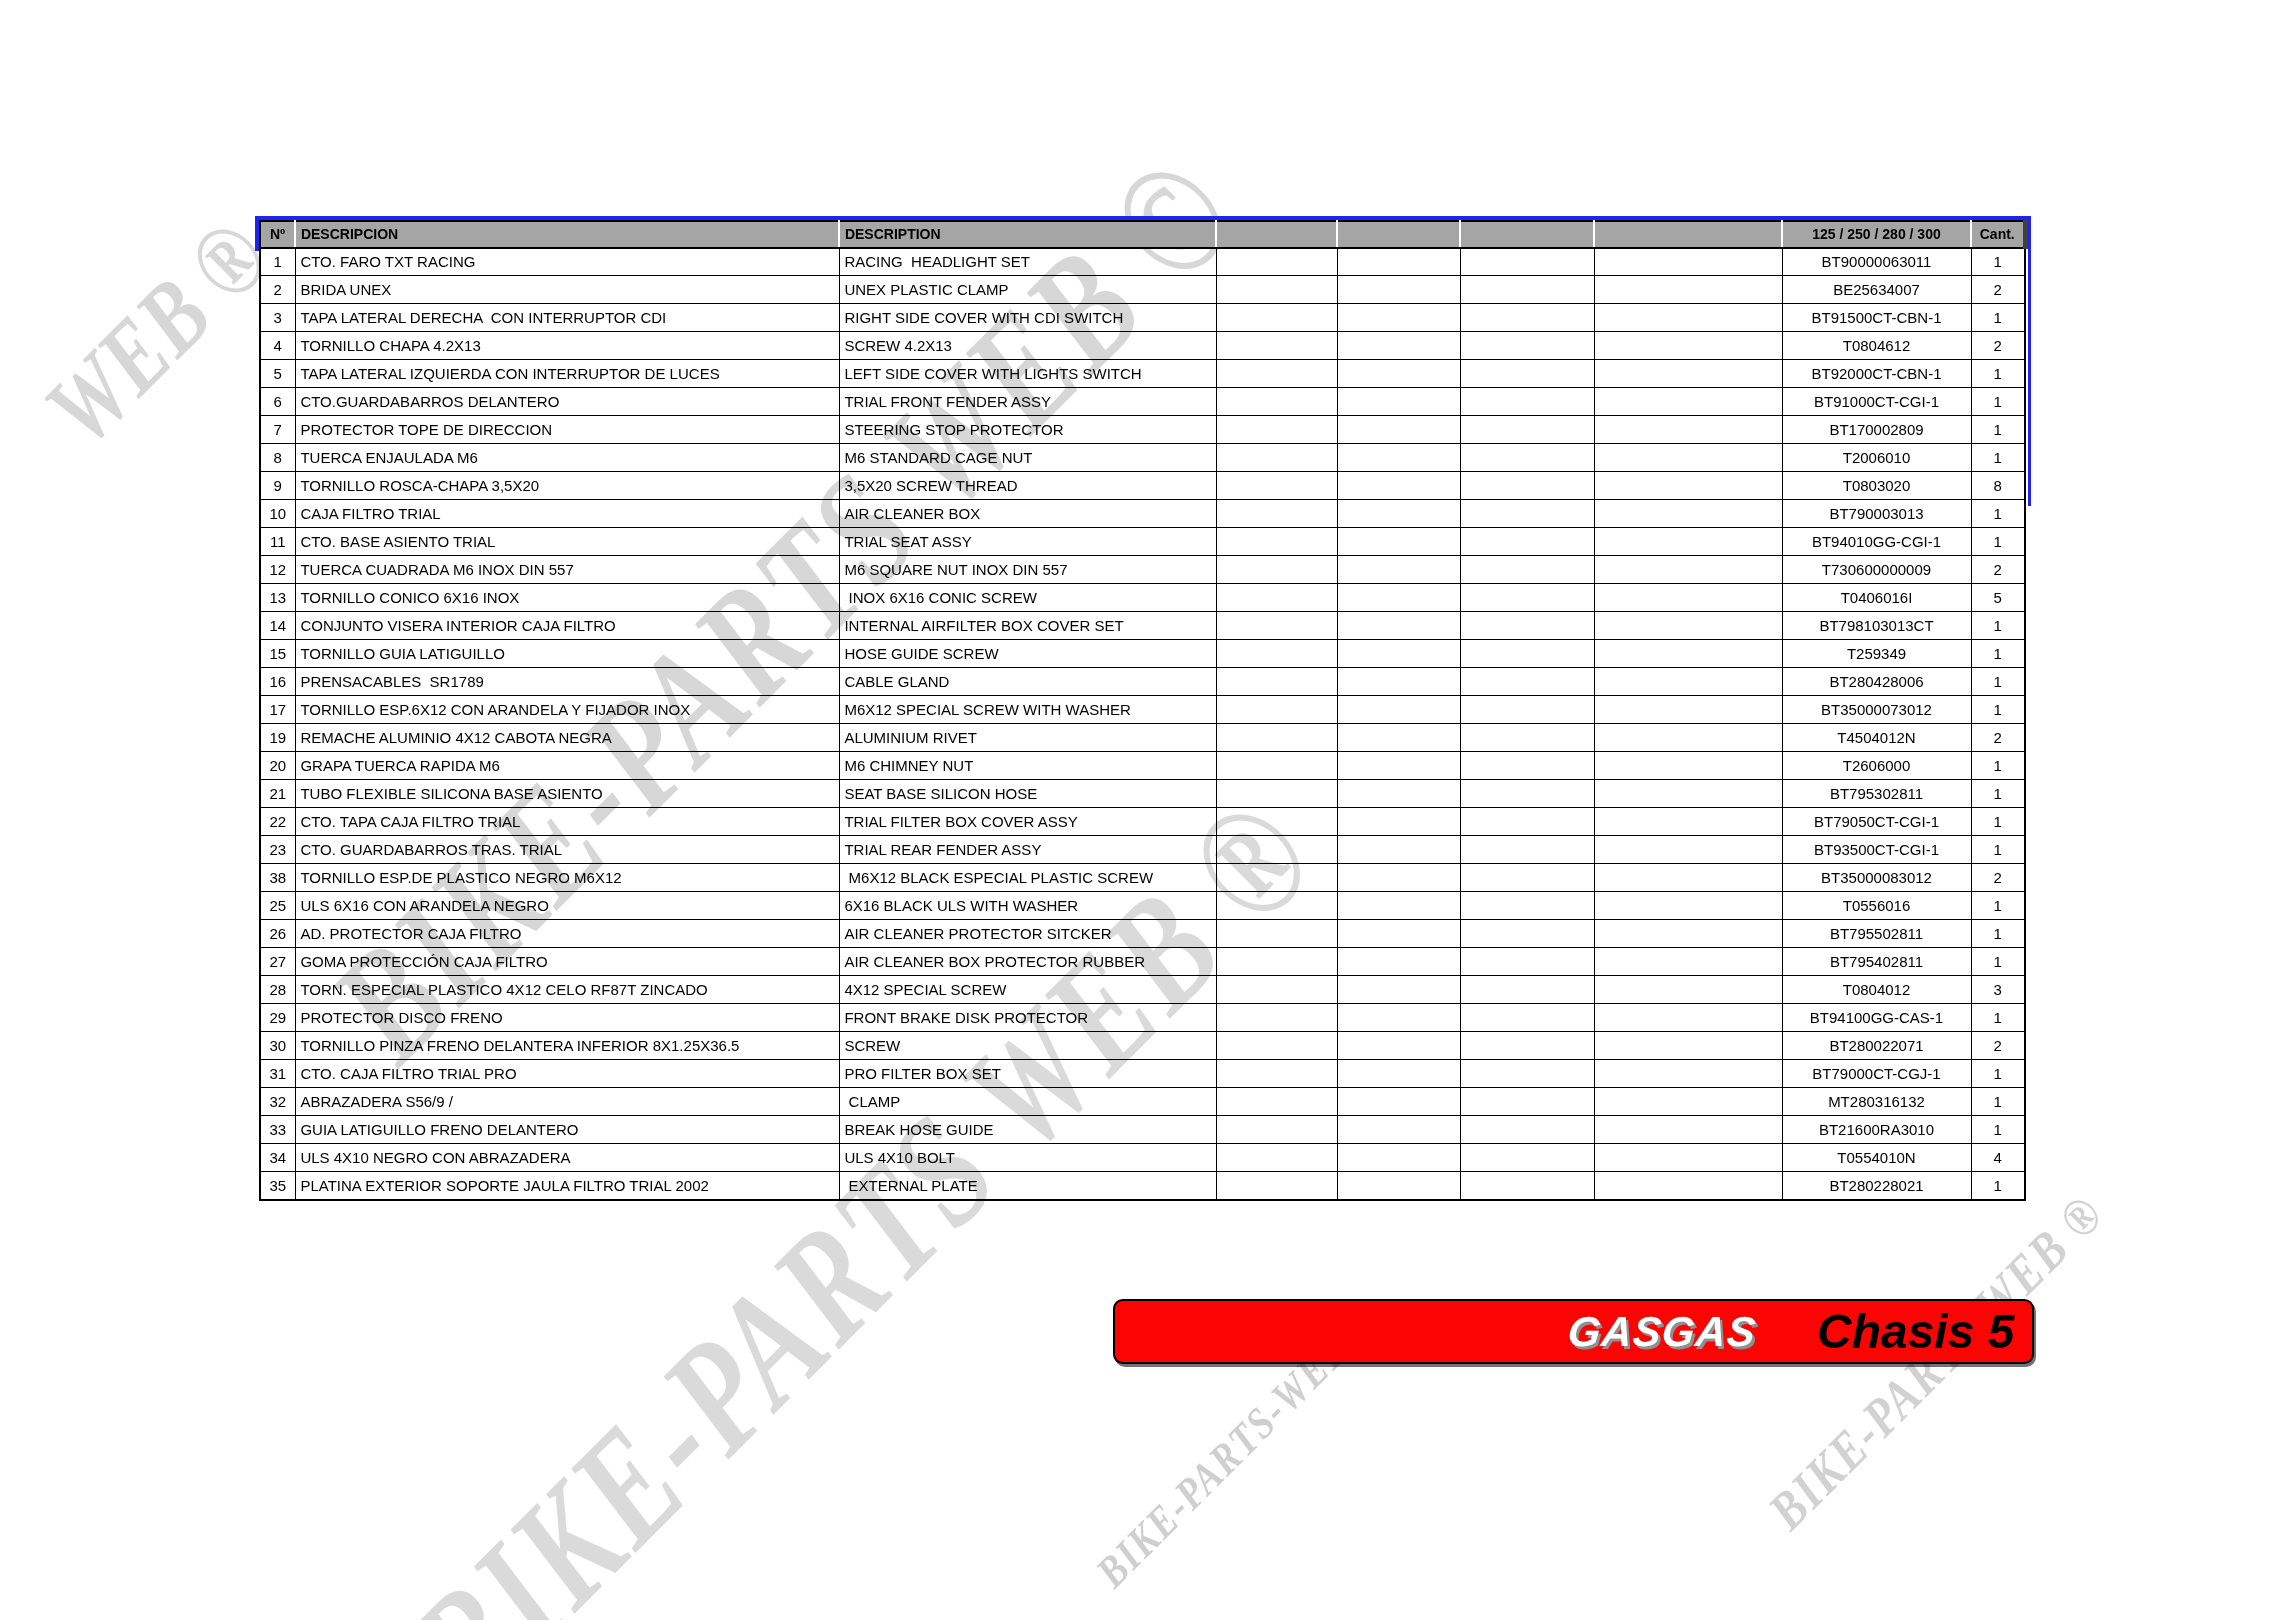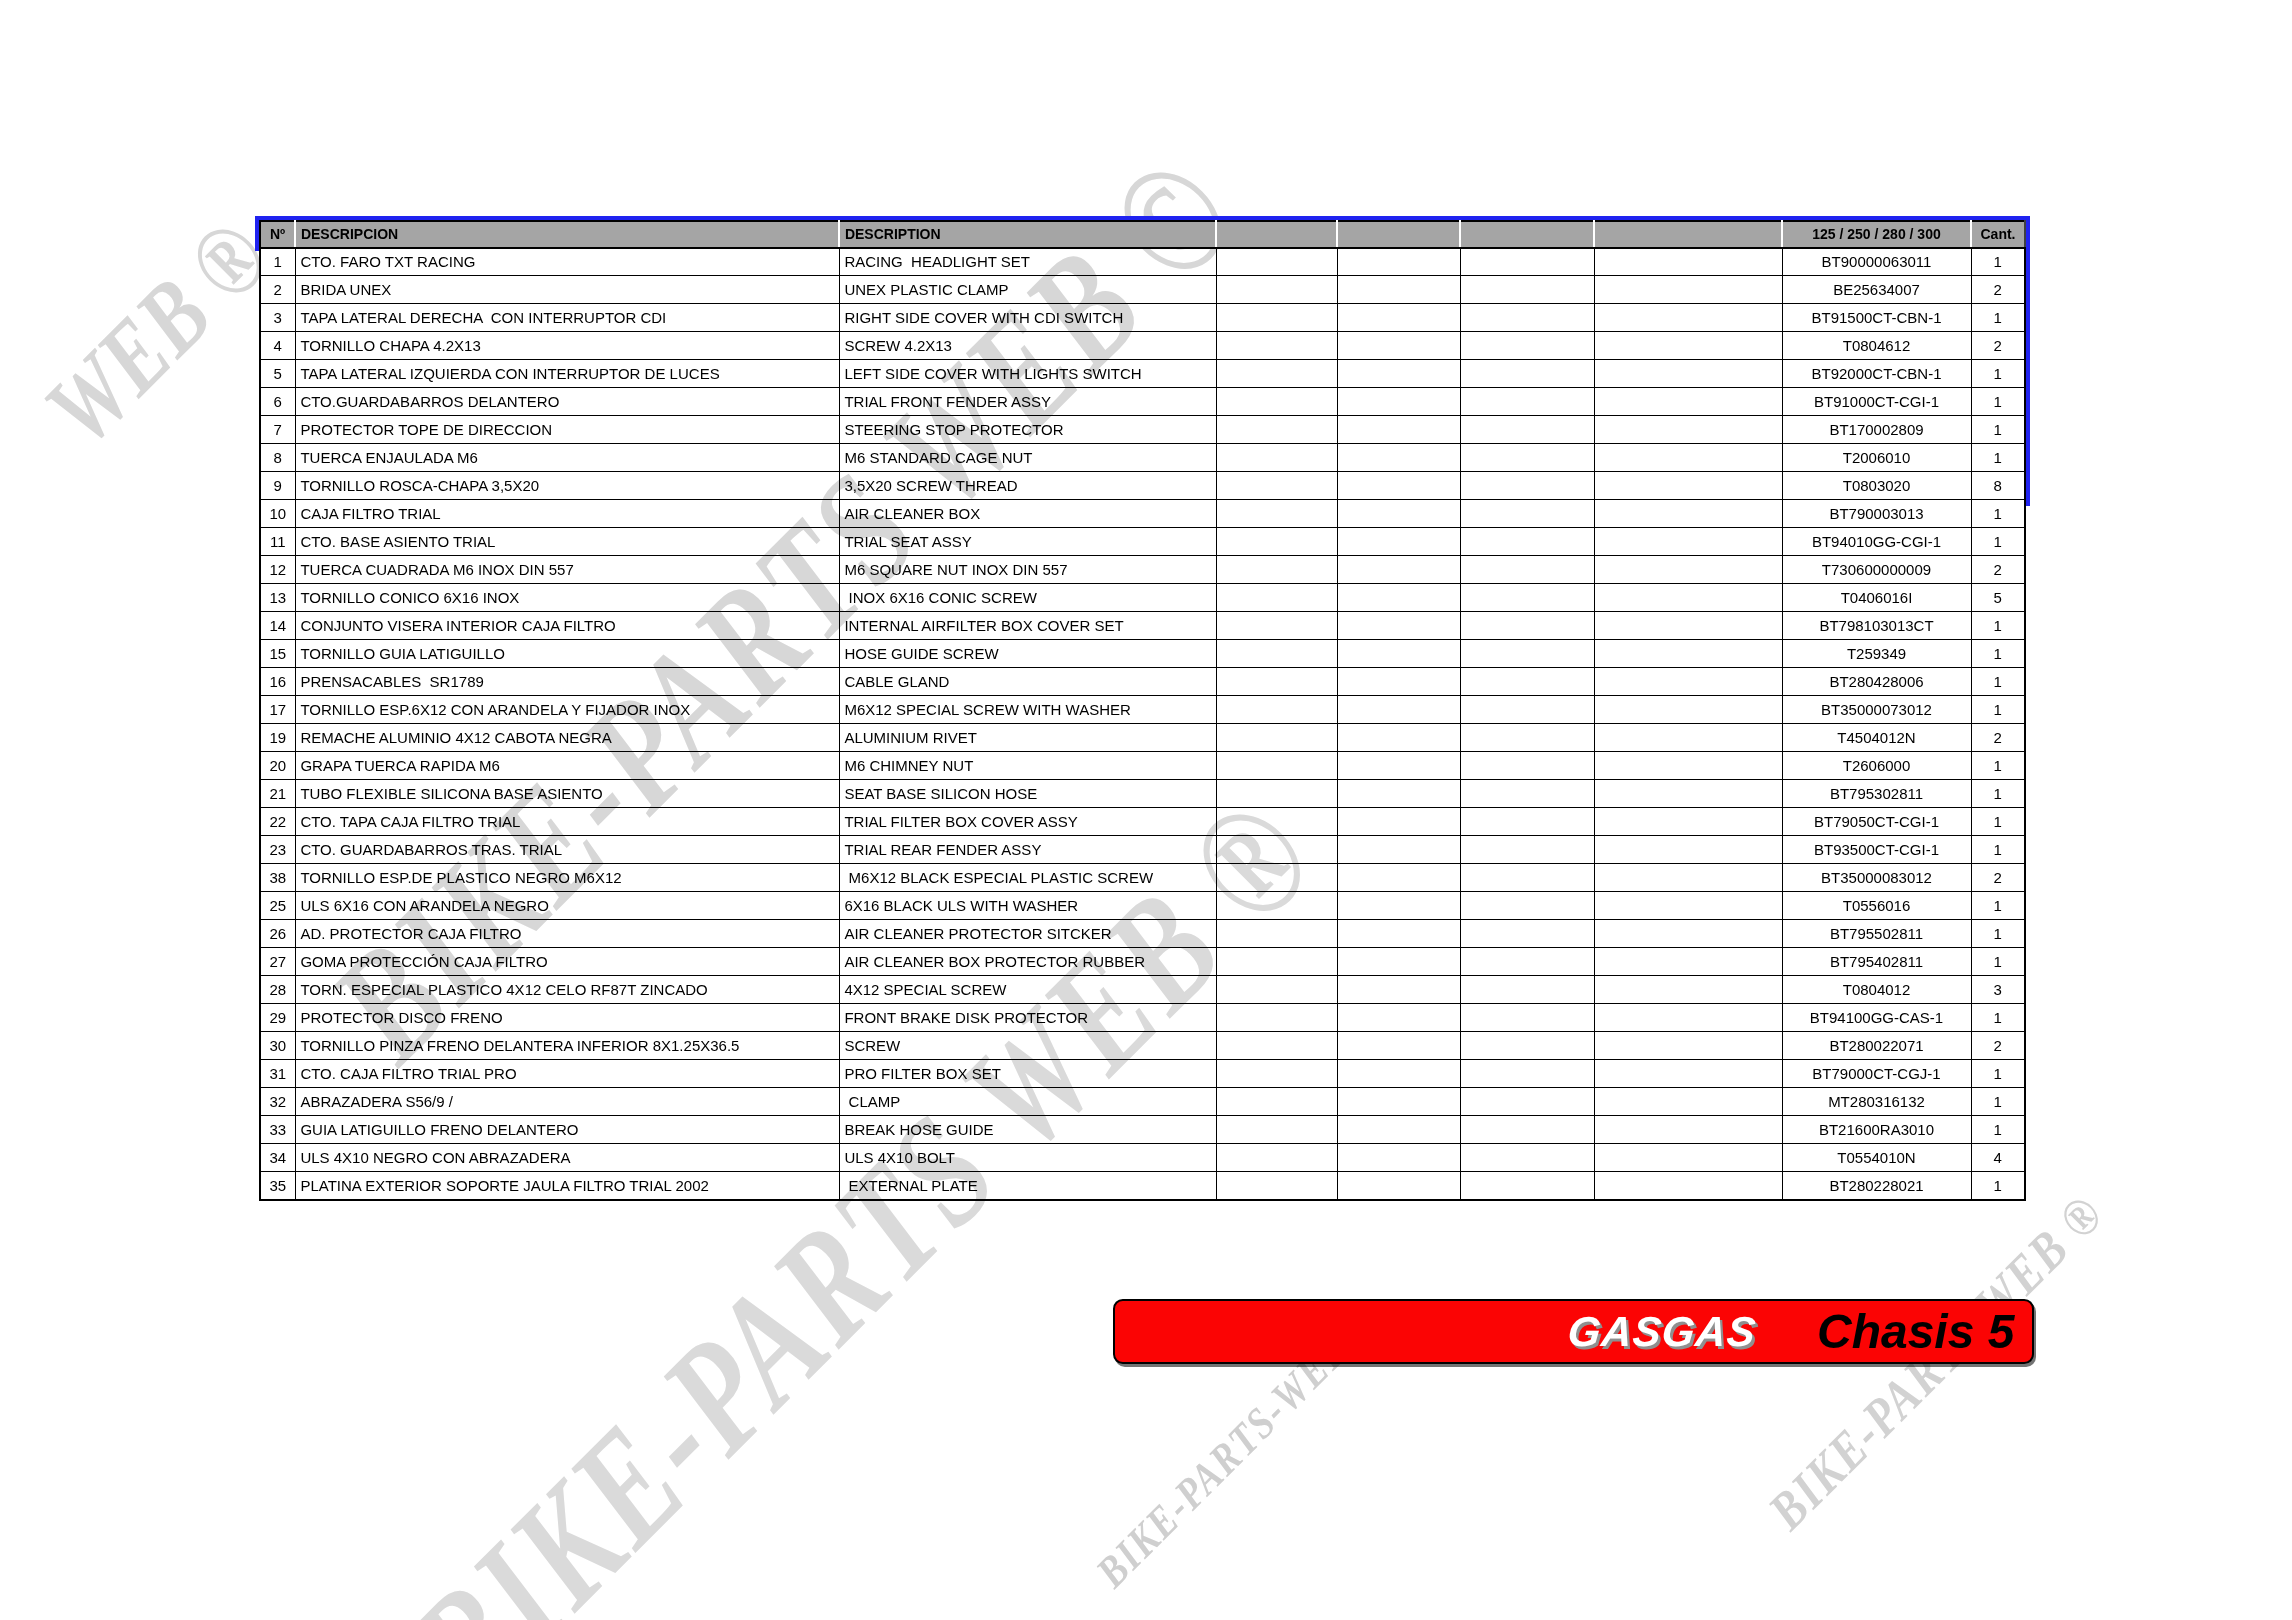--- a/index.html
+++ b/index.html
@@ -34,21 +34,21 @@
     border:2px solid #000;
   }
   table.parts th{
     background:#a5a5a5;color:#000;font-weight:bold;font-size:14px;
     height:24.5px;padding:0 3px;
     border-left:2px solid #fff;border-right:2px solid #fff;
     border-bottom:2px solid #000;border-top:none;
     overflow:hidden;white-space:pre;
   }
   table.parts th:first-child{border-left:2px solid #000;}
-  table.parts th:last-child{border-right:2px solid #404040;}
+  table.parts th:last-child{border-right:5px solid #404040;}
   table.parts td{
     background:transparent;color:#000;font-size:15px;
     padding:0 2px;border:1.6px solid #000;
     overflow:hidden;white-space:pre;
   }
   table.parts tbody tr{height:28px;}
   .al{text-align:left;padding-left:4.9px !important;}
   .ac{text-align:center;}
   
   .blue-top{position:absolute;left:-3.9px;top:-3.9px;width:1773px;height:3.9px;background:#2023f0;z-index:3;}

